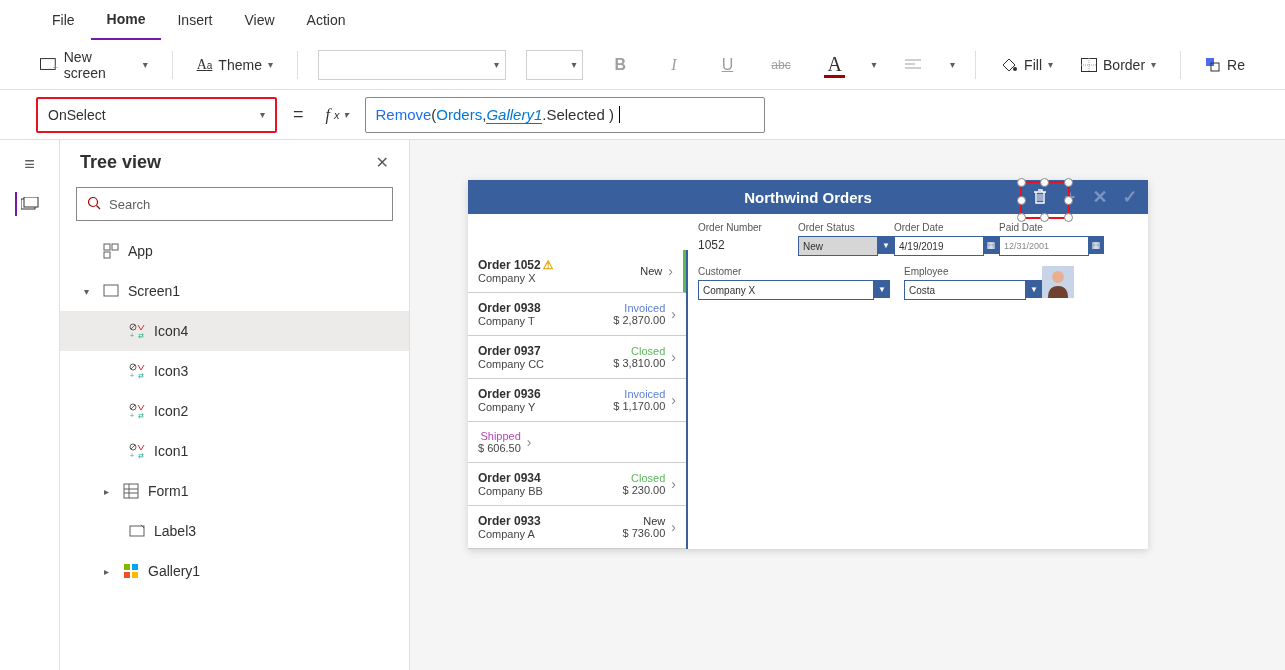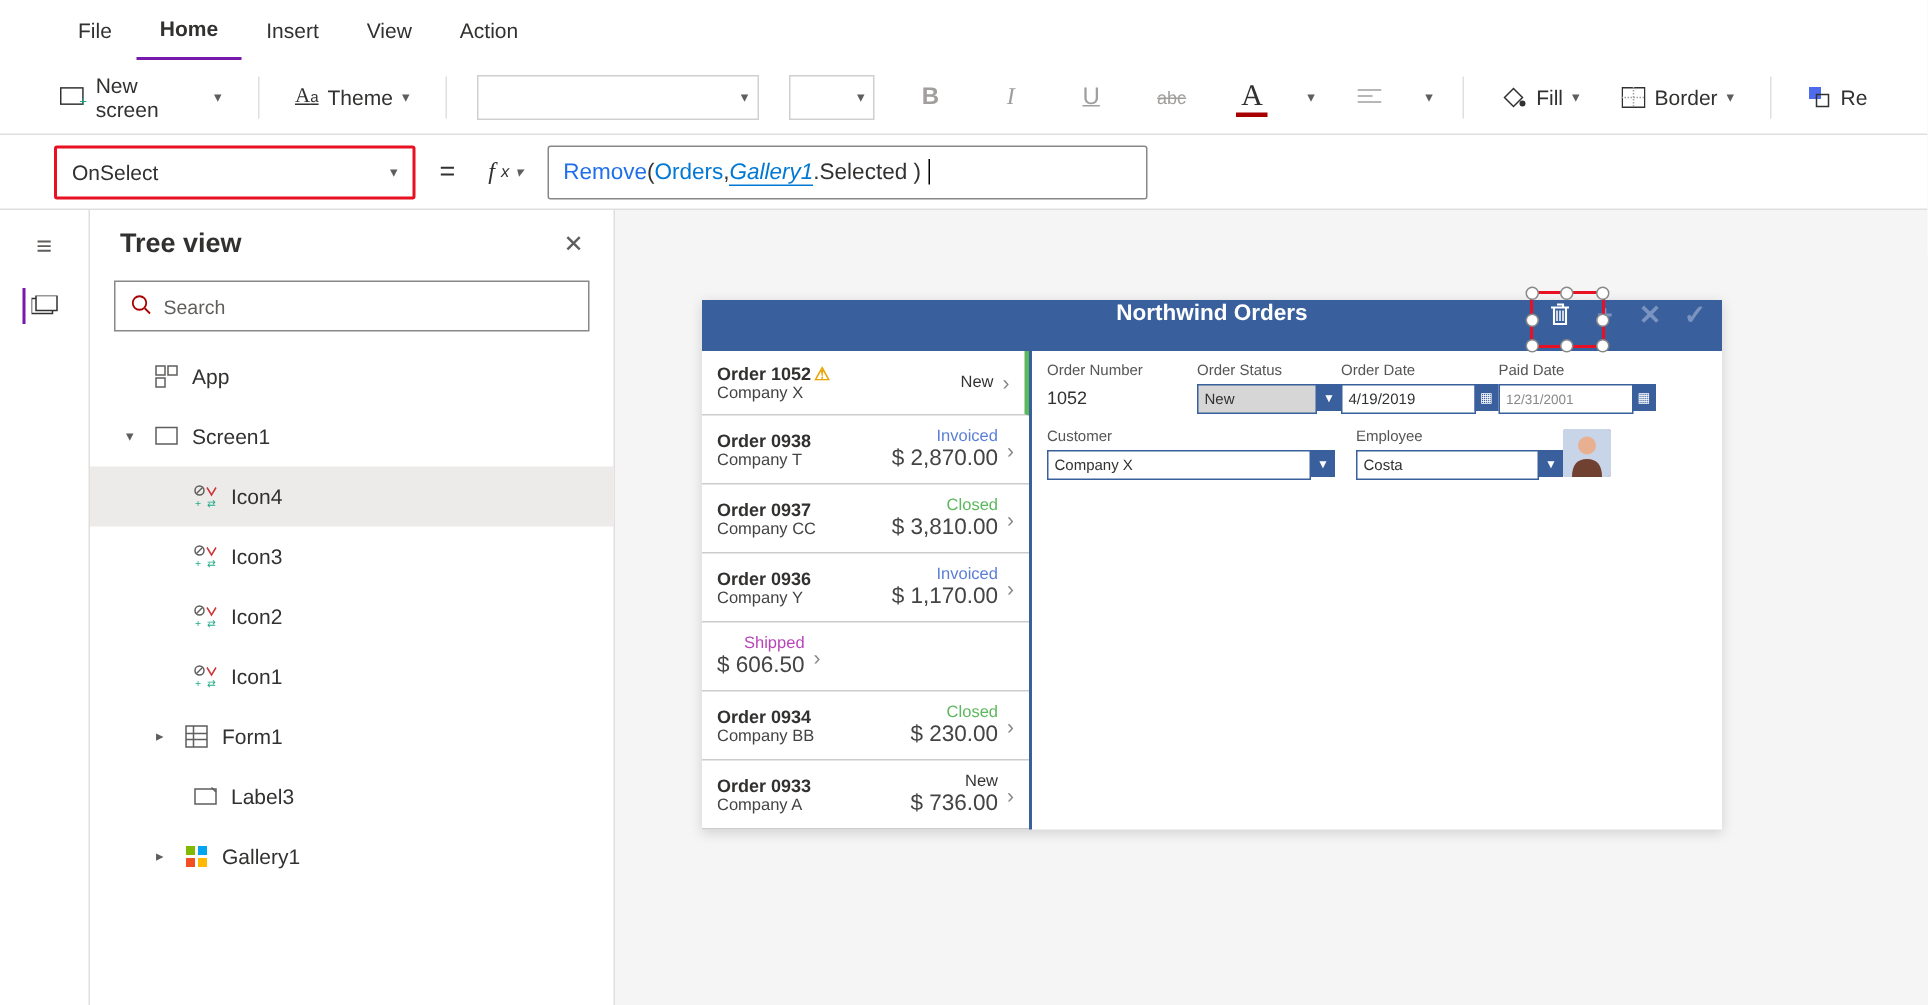--- a/index.html
+++ b/index.html
@@ -51,41 +51,41 @@
 .tree-row.l2 { padding-left: 44px; }
 .tree-row.l3 { padding-left: 68px; }
 .tree-row.sel { background: #edebe9; }
 .caret { width: 10px; font-size: 10px; color: #605e5c; display:inline-block;}
 .ti { width: 18px; height: 18px; display: flex; align-items: center; justify-content: center; font-size: 14px; }
 .ti svg{ width:16px; height:16px;}
 
 
 .canvas { flex: 1; background: #f5f5f5; position: relative; padding: 40px 58px; }
 .app-frame { width: 680px; background: #fff; box-shadow: 0 2px 8px rgba(0,0,0,0.15); }
-.app-header { background: #3b5998; background: #385898; background:#3b5fa0; background:#3b5998; height: 34px; display: flex; align-items: flex-start; justify-content: center; color: #fff; font-weight: 700; font-size: 15px; position: relative; margin-top: 20px; }
+.app-header { background: #3b5998; background: #385898; background:#3b5fa0; background:#3b5998; height: 34px; display: flex; align-items: center; justify-content: center; color: #fff; font-weight: 700; font-size: 15px; position: relative; }
 .app-header{ background:#3b5ea4; }
 .app-header{ background:#3b5998;}
 .app-header{ background:#3b5fa0;}
 .app-header{ background:#39609c;}
 .hdr-icons { position: absolute; right: 8px; display: flex; gap: 10px; align-items: center; }
 .hdr-ico { width: 20px; height: 20px; display: flex; align-items: center; justify-content: center; color: #7a93c1; font-size: 18px; font-weight: bold;}
 .hdr-ico.trash{ color:#fff;}
 .sel-handles { position: absolute; width: 52px; height: 36px; pointer-events: none; }
 .sel-handles.redhi{ border: 2px solid #e81123; border-radius:2px; top:-6px; left:-10px; width:50px; height:38px;}
 .handle-dot{ position:absolute; width:9px; height:9px; background:#fff; border:1px solid #888; border-radius:50%;}
 .app-body { display: flex; }
-.gallery { width: 220px; border-right: 2px solid #39609c; }
+.gallery { width: 220px; border-right: 2px solid #39609c; margin-top: 36px; }
 .g-row { border-bottom: 1px solid #ccc; padding: 8px 10px; display: flex; align-items: center; position: relative; }
 .g-row.sel { border-right: 3px solid #5cb85c; }
 .g-left { flex: 1; }
 .g-title { font-weight: 700; font-size: 12px; }
 .g-sub { font-size: 11px; color: #444; }
 .g-right { text-align: right; font-size: 11px; }
 .g-status { font-size: 11px; }
-.g-amt { font-size: 15px; color: #444; text-align: right; }
+.g-amt { font-size: 11px; color: #444; text-align: right; }
 .st-new{color:#333;} .st-invoiced{color:#5b7fd6;} .st-closed{color:#5cb85c;} .st-shipped{color:#b846b8;}
 .g-chev { color: #888; font-size: 14px; padding-left: 6px; }
 .warn-ico{ color:#e8a300; font-size:12px; margin-left:2px;}
 
 .detail { flex: 1; padding: 8px 10px 20px; font-size: 10px; }
 .d-row { display: flex; margin-bottom: 10px; }
 .d-field { display: flex; flex-direction: column; gap: 3px; }
 .d-field label { color: #555; font-size: 10px; }
 .d-val { border: 1px solid #39609c; height: 20px; padding: 0 4px; display: flex; align-items: center; font-size: 10px; min-width: 80px; justify-content: space-between;}
 .d-val.sel{ background:#d6d6d6;}

